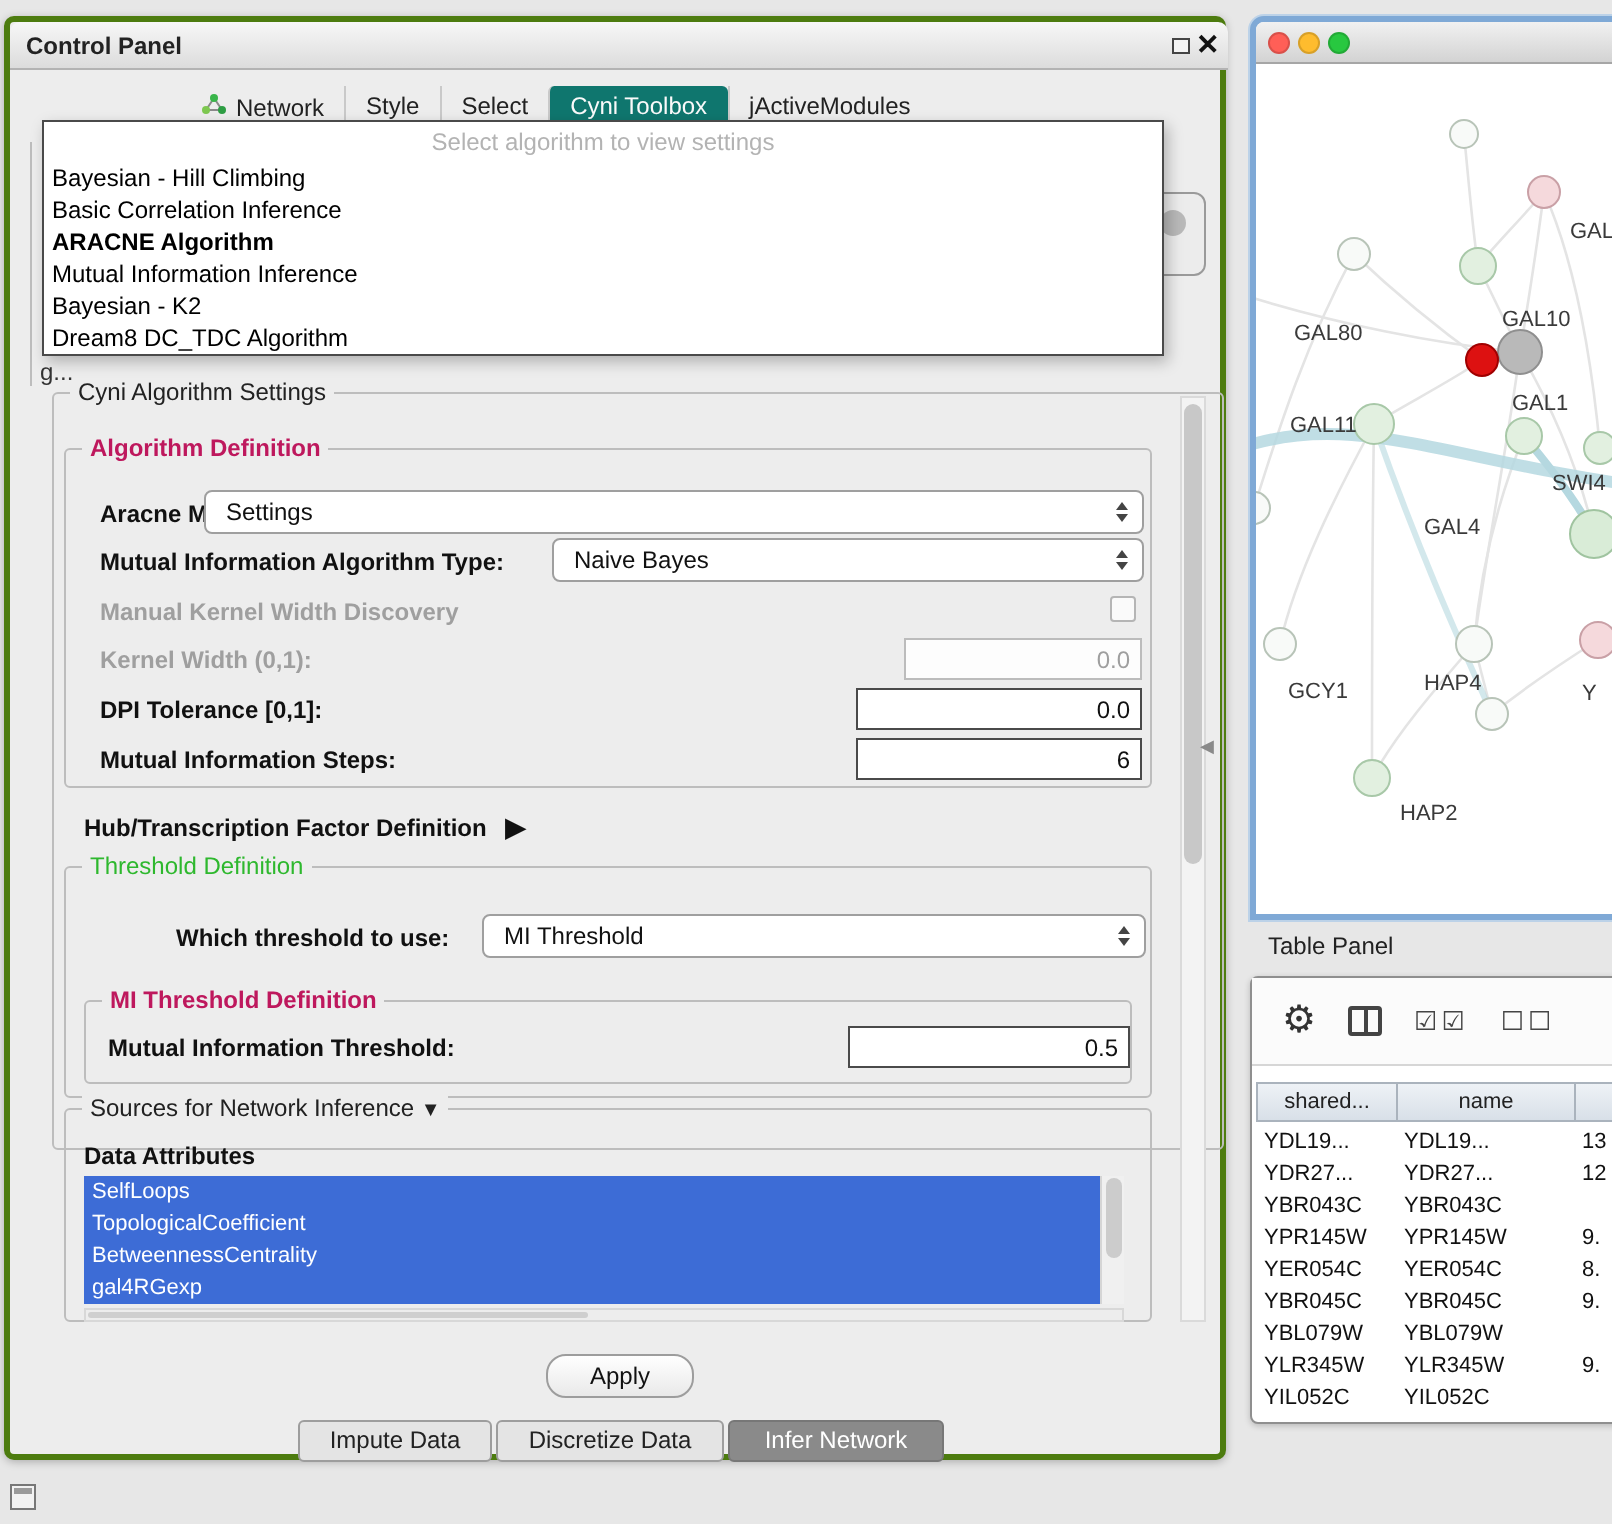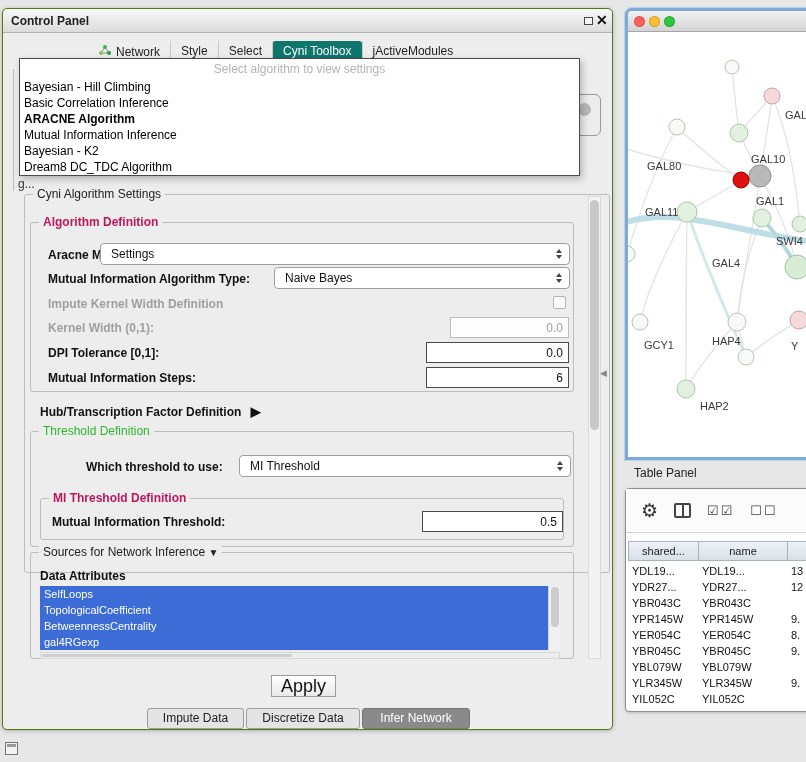--- a/index.html
+++ b/index.html
@@ -2,21 +2,21 @@
 <html><head>
 <meta charset="utf-8">
 <style>
   *{box-sizing:border-box;margin:0;padding:0}
   body{width:806px;height:762px;background:#e7e7e7;font-family:"Liberation Sans",sans-serif;overflow:hidden;position:relative}
   .abs{position:absolute}
   .lb{font-size:12px;color:#111;white-space:nowrap}
   .bold{font-weight:bold}
   .dis{color:#9f9f9f;font-weight:bold}
   
-  #cp{left:2px;top:8px;width:611px;height:722px;background:#ededed;border:1px solid #4d7c0f;border-radius:5px;box-shadow:0 1px 4px rgba(0,0,0,.25)}
+  #cp{left:2px;top:8px;width:611px;height:722px;background:#ededed;border:3px solid #4d7c0f;border-radius:5px;box-shadow:0 1px 4px rgba(0,0,0,.25)}
   #cp-title{left:0;top:0;width:609px;height:24px;background:linear-gradient(#f7f7f7,#dcdcdc);border-bottom:1px solid #b3b3b3;border-radius:5px 5px 0 0}
   #cp-title .t{position:absolute;left:8px;top:5px;font-size:12px;font-weight:bold;color:#222}
   #float-ic{left:581px;top:8px;width:9px;height:8px;border:1px solid #444;background:#f4f4f4}
   #close-ic{left:593px;top:3px;font-size:14px;font-weight:bold;color:#111;cursor:default}
   
   #tabs{left:86px;top:31px;height:22px;display:flex;align-items:center;font-size:12px}
   .tab{padding:3px 10px;border-left:1px solid #c9c9c9;color:#222;display:flex;align-items:flex-end;gap:5px;white-space:nowrap}
   .tab:first-child{border-left:none}
   .tab.sel{background:#0f766e;color:#fafafa;border-radius:3px}
   
@@ -49,21 +49,21 @@
   #vtrack{left:585px;top:187px;width:13px;height:463px;background:#f3f3f3;border:1px solid #dadada}
   #vthumb{left:587px;top:191px;width:9px;height:230px;background:#c8c8c8;border-radius:5px}
   
   #attr-list{left:37px;top:577px;width:520px;height:47px;background:#0f172a}
   .li{height:16px;line-height:16px;background:#3d6cd6;color:#fff;font-size:11px;padding-left:4px;width:508px;white-space:nowrap}
   #attr-sb{position:absolute;right:0;top:0;width:12px;height:64px;background:#f0f0f0;border-left:1px solid #d5d5d5}
   #attr-sb .th2{position:absolute;left:2px;top:1px;width:8px;height:40px;background:#cccccc;border-radius:4px}
   #hscroll{left:37px;top:643px;width:520px;height:7px;background:#ededed;border:1px solid #d8d8d8}
   #hscroll .th3{position:absolute;left:1px;top:1px;width:250px;height:3px;background:#cfcfcf;border-radius:2px}
   
-  #apply{left:268px;top:666px;width:65px;height:22px;border:1px solid #9d9d9d;border-radius:0;background:linear-gradient(#ffffff,#e9e9e9);font-size:18px;text-align:center;line-height:20px;color:#111}
+  #apply{left:268px;top:666px;width:74px;height:22px;border:1px solid #9d9d9d;border-radius:10px;background:linear-gradient(#ffffff,#e9e9e9);font-size:12px;text-align:center;line-height:20px;color:#111}
   .btab{position:absolute;top:699px;height:21px;line-height:19px;text-align:center;font-size:12px;background:#e4e4e4;border:1px solid #9d9d9d;border-radius:3px;color:#222}
   .btab.sel{background:#8a8a8a;color:#fff;border-color:#777}
   
   #nv{left:625px;top:8px;width:200px;height:452px;border:3px solid #7fa9d6;border-radius:7px 0 0 0;background:#fff;box-shadow:0 0 0 1px #bcd2e8}
   #nv-title{position:relative;height:21px;background:linear-gradient(#f1f1f1,#d3d3d3);border-bottom:1px solid #a6a6a6;border-radius:4px 0 0 0}
   .tl{position:absolute;top:5px;width:11px;height:11px;border-radius:50%;border:1px solid rgba(0,0,0,.15)}
   #nv-canvas{position:absolute;left:0;top:21px;width:194px;height:425px;background:#fff;overflow:hidden}
   svg text{font:11px "Liberation Sans",sans-serif;fill:#3a3a3a}
   .e{fill:none;stroke:#e4e4e4;stroke-width:1.3}
   .t{fill:none;stroke:#b5d8e0}
@@ -152,21 +152,21 @@
       </span>
   </div>
   <span class="abs lb bold" style="left:45px;top:263px">Mutual Information Algorithm Type:</span>
   <div class="cmb" style="left:271px;top:258px;width:296px;height:22px">
     <span>Naive Bayes</span>
     <span class="ud">
         <i class="u"></i>
         <i class="d"></i>
       </span>
   </div>
-  <span class="abs lb dis" style="left:45px;top:288px">Impute Kernel Width Definition</span>
+  <span class="abs lb dis" style="left:45px;top:288px">Manual Kernel Width Discovery</span>
   <div id="chk" class="abs"></div>
   <span class="abs lb dis" style="left:45px;top:312px">Kernel Width (0,1):</span>
   <input class="fld fdis" style="left: 447px; top: 308px; width: 119px; height: 21px;" value="0.0">
   <span class="abs lb bold" style="left:45px;top:337px">DPI Tolerance [0,1]:</span>
   <input class="fld" style="left: 423px; top: 333px; width: 143px; height: 21px;" value="0.0">
   <span class="abs lb bold" style="left:45px;top:362px">Mutual Information Steps:</span>
   <input class="fld" style="left: 423px; top: 358px; width: 143px; height: 21px;" value="6">
 
   <span class="abs lb bold" style="left:37px;top:395px">
     <span>Hub/Transcription Factor Definition</span>

